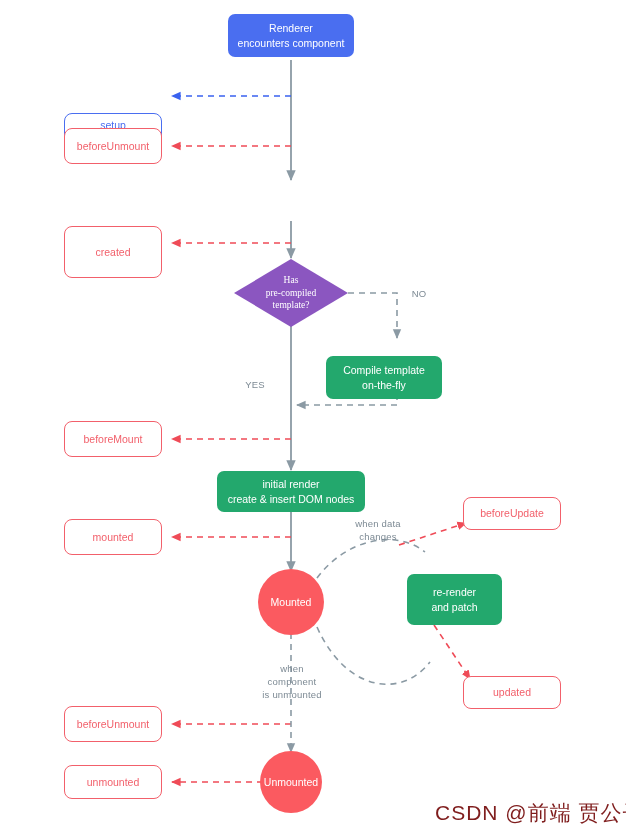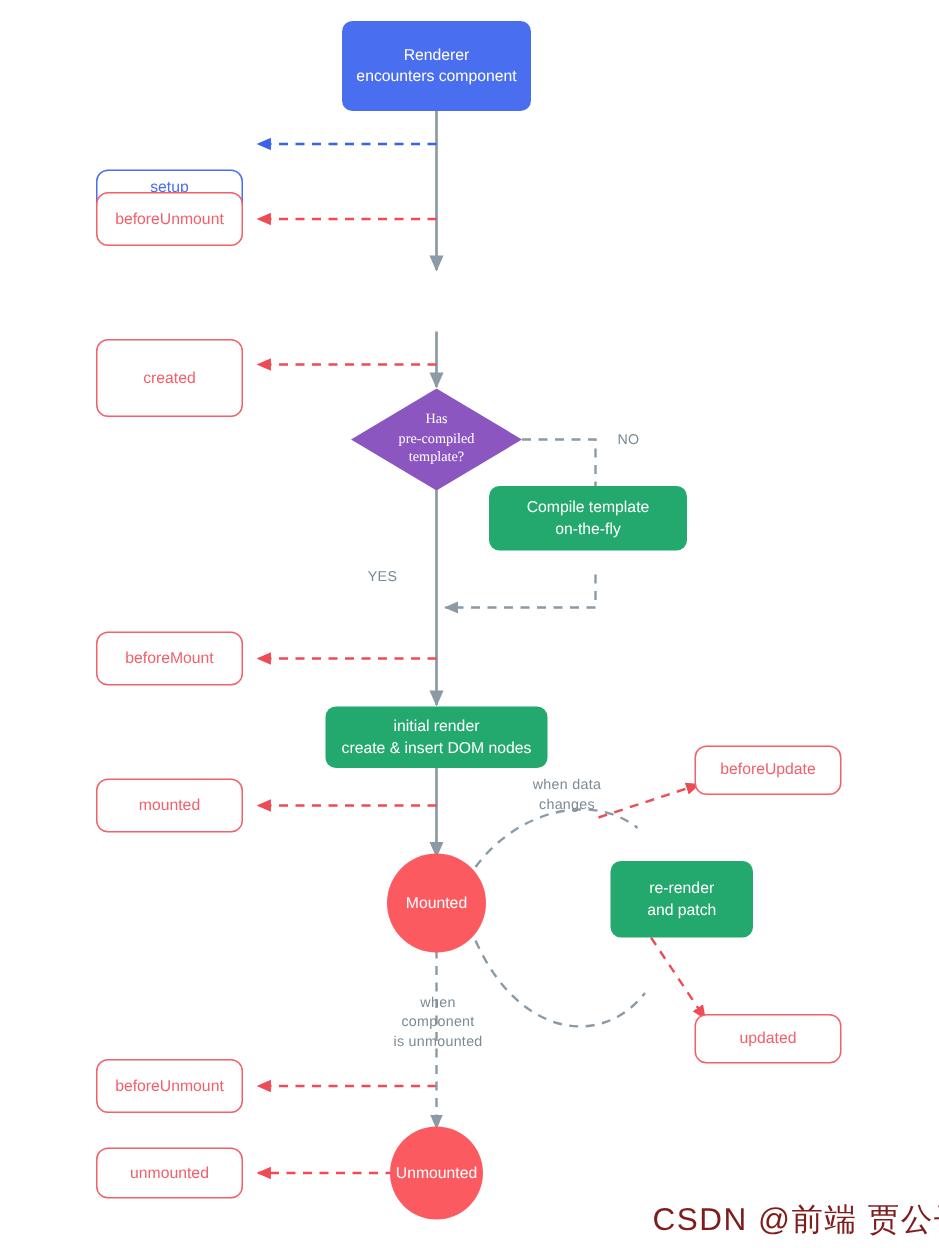--- a/index.html
+++ b/index.html
@@ -151,21 +151,21 @@
 
     <path d="M317,578 C345,540 395,528 425,552" stroke="#8b9aa4" stroke-width="1.6" fill="none" stroke-dasharray="6,5"></path>
 
     <path d="M317,627 C345,690 400,700 430,662" stroke="#8b9aa4" stroke-width="1.6" fill="none" stroke-dasharray="6,5"></path>
 
     <path d="M399,545 L466,523" stroke="#ef4b57" stroke-width="1.6" fill="none" stroke-dasharray="6,5" marker-end="url(#arrow-red)"></path>
 
     <path d="M434,625 L470,679" stroke="#ef4b57" stroke-width="1.6" fill="none" stroke-dasharray="6,5" marker-end="url(#arrow-red)"></path>
   </svg>
 
-  <div class="node node-fill node-blue-fill" style="left:228px; top:14px; width:126px; height:60px;">
+  <div class="node node-fill node-blue-fill" style="left:228px; top:14px; width:126px; height:43px;">
     <span>Renderer
 encounters component</span>
   </div>
 
   <div class="node node-hook-blue" style="left:64px; top:78px; width:98px; height:38px;margin-top:35px;">
     <span>setup
 (Composition API)</span>
   </div>
 
   <div class="node node-hook" style="left:64px; top:128px; width:98px; height:36px;">
@@ -177,21 +177,21 @@
     <span>created</span>
   </div>
 
   <div class="node-diamond-wrap" style="left:234px; top:259px; width:114px; height:68px;">
     <div class="diamond-shape"></div>
     <span class="diamond-label">Has
 pre-compiled
 template?</span>
   </div>
 
-  <div class="node node-fill node-green-fill" style="left:326px; top:324px; width:132px; height:43px;">
+  <div class="node node-fill node-green-fill" style="left:326px; top:356px; width:116px; height:43px;">
     <span>Compile template
 on-the-fly</span>
   </div>
 
   <div class="node node-hook" style="left:64px; top:421px; width:98px; height:36px;">
     <span>beforeMount</span>
   </div>
 
   <div class="node node-fill node-green-fill" style="left:217px; top:471px; width:148px; height:41px;">
     <span>initial render

